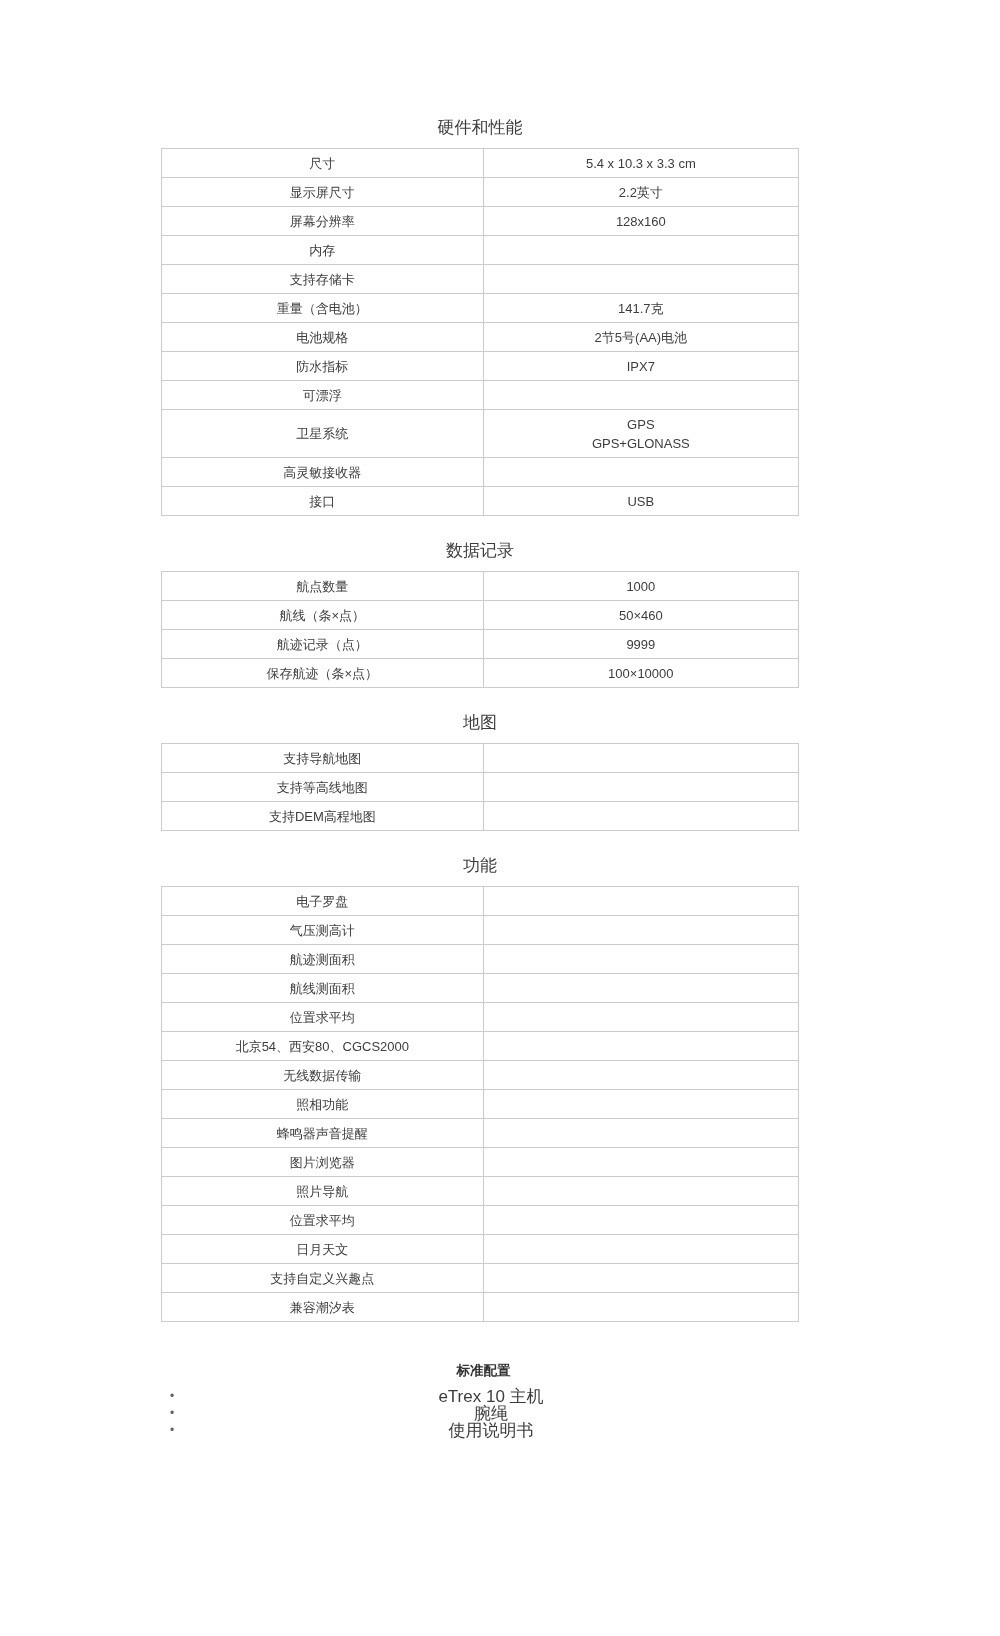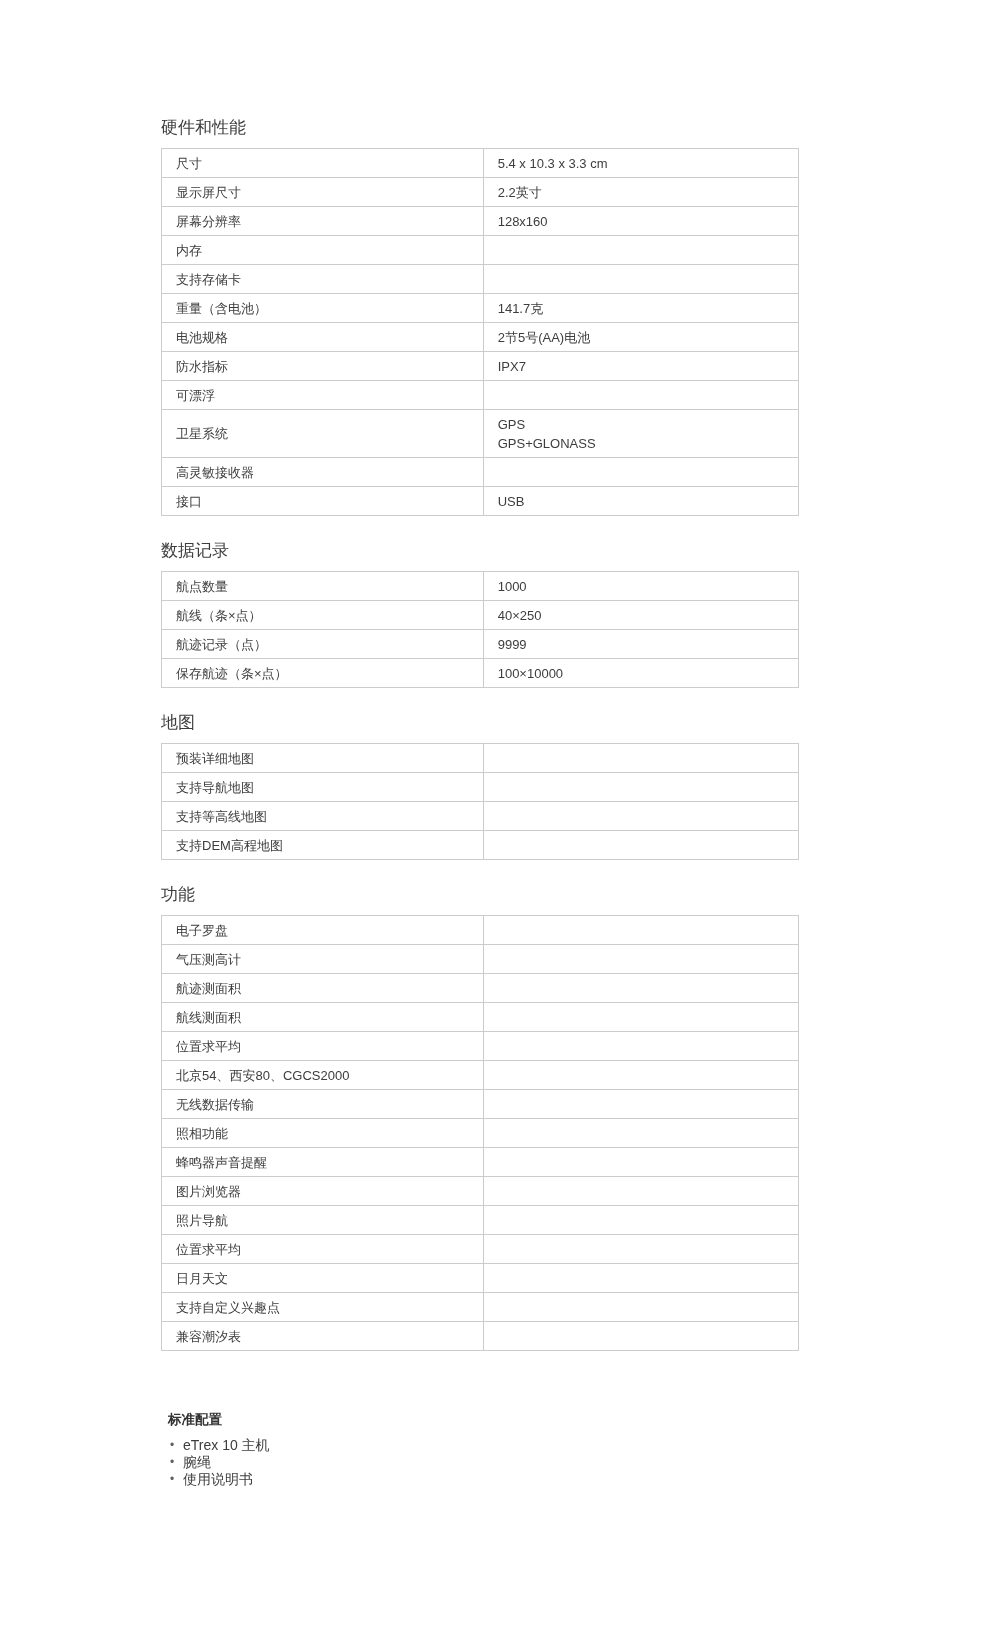--- a/index.html
+++ b/index.html
@@ -13,20 +13,21 @@
     width:1000px;
     height:1636px;
     background:var(--bg);
     color:var(--text);
     font-family:"Liberation Sans","DejaVu Sans",sans-serif;
     overflow:hidden;
   }
   .page{
     margin:118px 0 0 161px;
     width:638px;
+    text-align:center;
   }
   h2.section-heading{
     font-size:17px;
     font-weight:400;
     line-height:20px;
     margin:25px 0 10px 0;
     color:var(--text);
   }
   #sections-root > h2.section-heading:first-child{margin-top:0;}
   table.spec-table{
@@ -38,38 +39,38 @@
     border:1px solid var(--border);
     font-size:13px;
     line-height:19px;
     padding:4.5px 14px;
     vertical-align:middle;
     color:var(--text);
   }
   td.label-cell{width:50.5%;}
   td.value-cell{white-space:pre-line;margin-left:21px;}
   .std-config{
-    margin:60px 0 0 7px;
+    margin:40px 0 0 7px;
   }
   .std-config h3{
     font-size:13.5px;
     font-weight:700;
     line-height:18px;
     margin:0 0 8px 0;
     color:#333333;
   }
   .std-config ul{
     list-style:none;
     margin:0;
     padding:0;
   }
   .std-config li{
     position:relative;
     padding-left:15px;
-    font-size:14px;
+    font-size:17px;
     line-height:17px;
     color:var(--text);
   }
   .std-config li::before{
     content:"\2022";
     position:absolute;
     left:2px;
     top:0;
     font-size:12px;
     color:#616161;
@@ -136,39 +137,35 @@
       </table>
       <h2 class="section-heading">数据记录</h2>
       <table class="spec-table">
         <tbody>
           <tr>
             <td class="label-cell">航点数量</td>
             <td class="value-cell">1000</td>
           </tr>
           <tr>
             <td class="label-cell">航线（条×点）</td>
-            <td class="value-cell">40×250</td>
+            <td class="value-cell">50×460</td>
           </tr>
           <tr>
             <td class="label-cell">航迹记录（点）</td>
             <td class="value-cell">9999</td>
           </tr>
           <tr>
             <td class="label-cell">保存航迹（条×点）</td>
             <td class="value-cell">100×10000</td>
           </tr>
         </tbody>
       </table>
       <h2 class="section-heading">地图</h2>
       <table class="spec-table">
         <tbody>
-          <tr>
-            <td class="label-cell">预装详细地图</td>
-            <td class="value-cell"></td>
-          </tr>
           <tr>
             <td class="label-cell">支持导航地图</td>
             <td class="value-cell"></td>
           </tr>
           <tr>
             <td class="label-cell">支持等高线地图</td>
             <td class="value-cell"></td>
           </tr>
           <tr>
             <td class="label-cell">支持DEM高程地图</td>

